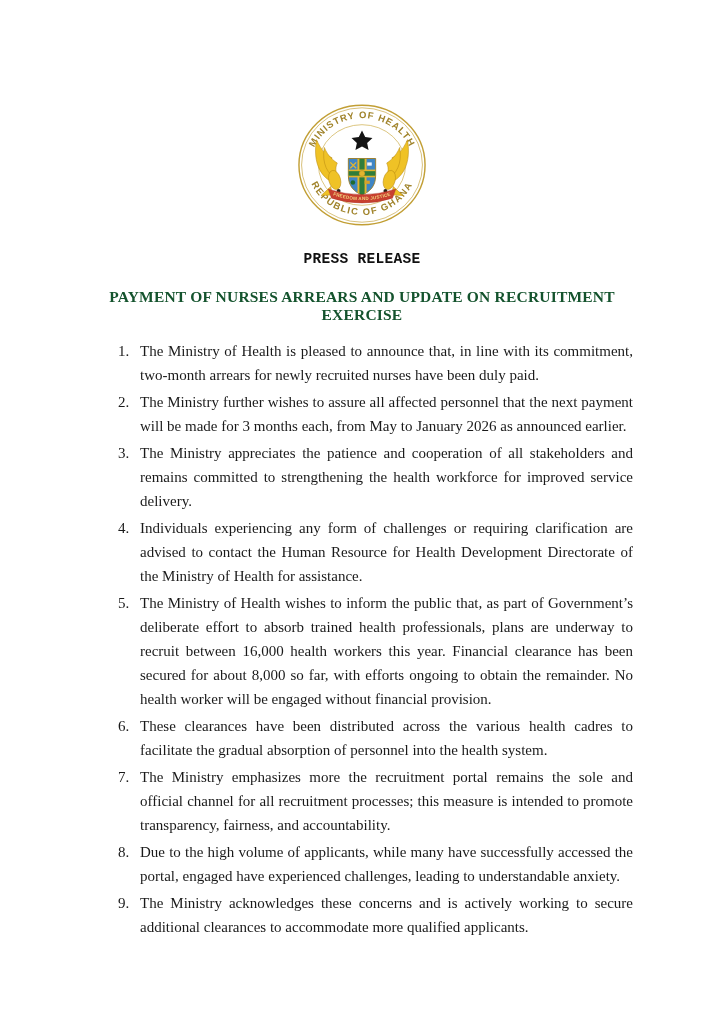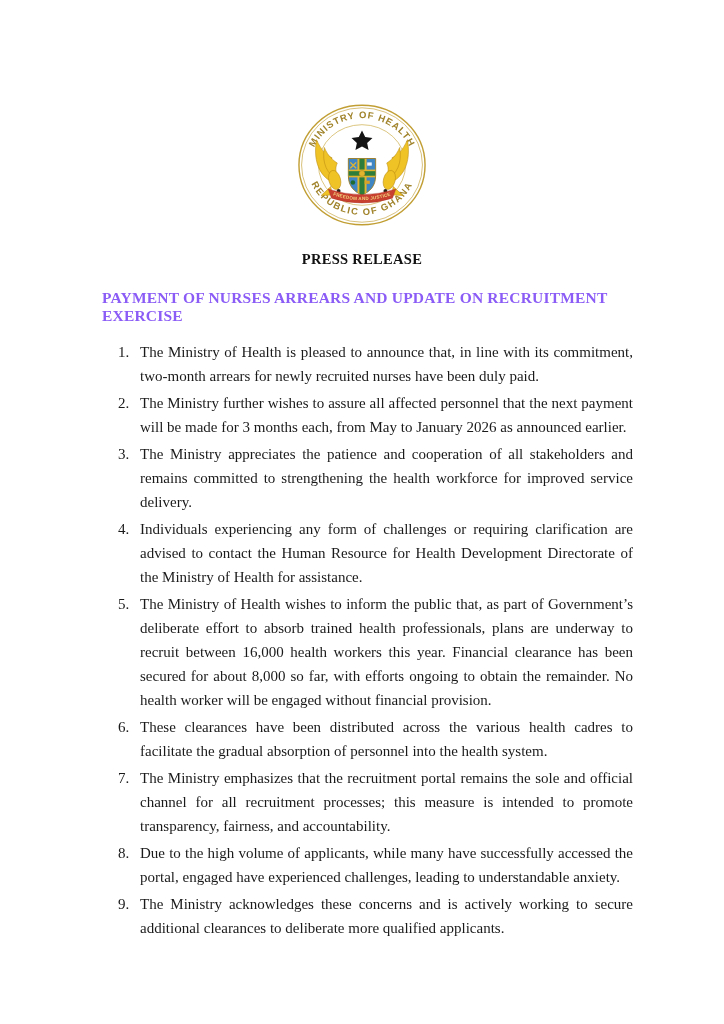--- a/index.html
+++ b/index.html
@@ -18,36 +18,36 @@
   }
   .logo-wrap {
     width: 130px;
     height: 124px;
     margin: 103px auto 0 auto;
   }
   .logo-wrap svg { display: block; }
   .press-heading {
     margin-top: 24px;
     text-align: center;
-    font-family: Liberation Serif, serif;
+    font-family: Liberation Mono, monospace;
     font-weight: bold;
     font-size: 14.5px;
     letter-spacing: 0.3px;
     color: #111111;
   }
   .doc-title {
     margin: 21px auto 16px auto;
     max-width: 520px;
-    text-align: left;
+    text-align: center;
     font-family: "Liberation Serif", serif;
     font-weight: bold;
     font-size: 15.5px;
     line-height: 1.13;
     letter-spacing: 0.2px;
-    color: #8b5cf6;
+    color: #14532d;
   }
   .items {
     list-style: none;
     margin: 15px 0 0 0;
     padding: 0 91px 0 118px;
   }
   .item {
     display: grid;
     grid-template-columns: 22px 1fr;
     margin-bottom: 3px;
@@ -150,25 +150,25 @@
     <li class="item">
       <span class="num">5.</span>
       <div class="txt">The Ministry of Health wishes to inform the public that, as part of Government’s deliberate effort to absorb trained health professionals, plans are underway to recruit between 16,000 health workers this year. Financial clearance has been secured for about 8,000 so far, with efforts ongoing to obtain the remainder. No health worker will be engaged without  financial provision.</div>
     </li>
     <li class="item">
       <span class="num">6.</span>
       <div class="txt">These clearances have been distributed across the various health cadres to facilitate the gradual absorption of personnel into the health system.</div>
     </li>
     <li class="item">
       <span class="num">7.</span>
-      <div class="txt">The Ministry emphasizes that the recruitment portal remains the sole and official channel for all recruitment processes; this measure is intended to promote transparency, fairness, and accountability.</div>
+      <div class="txt">The Ministry emphasizes more the recruitment portal remains the sole and official channel for all recruitment processes; this measure is intended to promote transparency, fairness, and accountability.</div>
     </li>
     <li class="item">
       <span class="num">8.</span>
       <div class="txt">Due to the high volume of applicants, while many have successfully accessed the portal, engaged have experienced challenges, leading to understandable anxiety.</div>
     </li>
     <li class="item">
       <span class="num">9.</span>
-      <div class="txt">The Ministry acknowledges these concerns and is actively working to secure additional clearances to deliberate more qualified applicants.</div>
+      <div class="txt">The Ministry acknowledges these concerns and is actively working to secure additional clearances to accommodate more qualified applicants.</div>
     </li>
   </ol>
 
 </div>
 
 </body></html>

